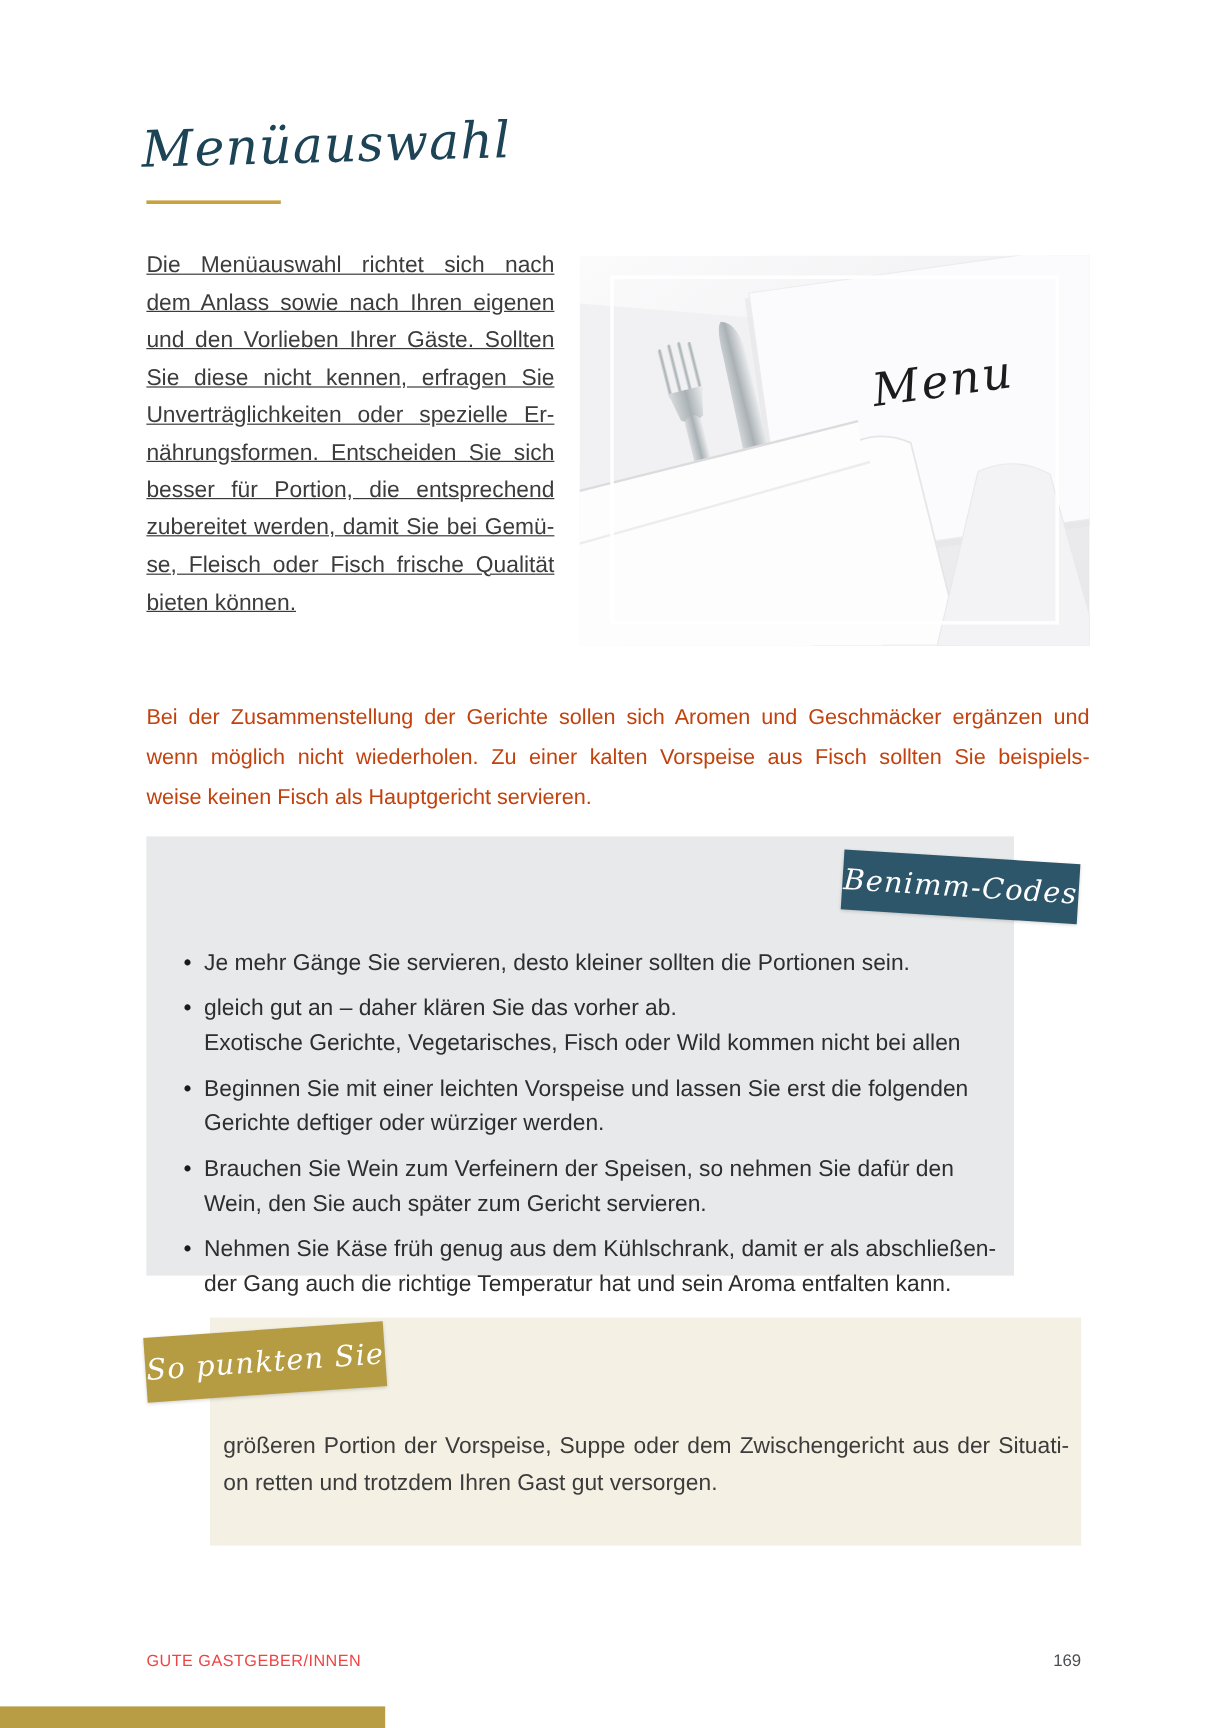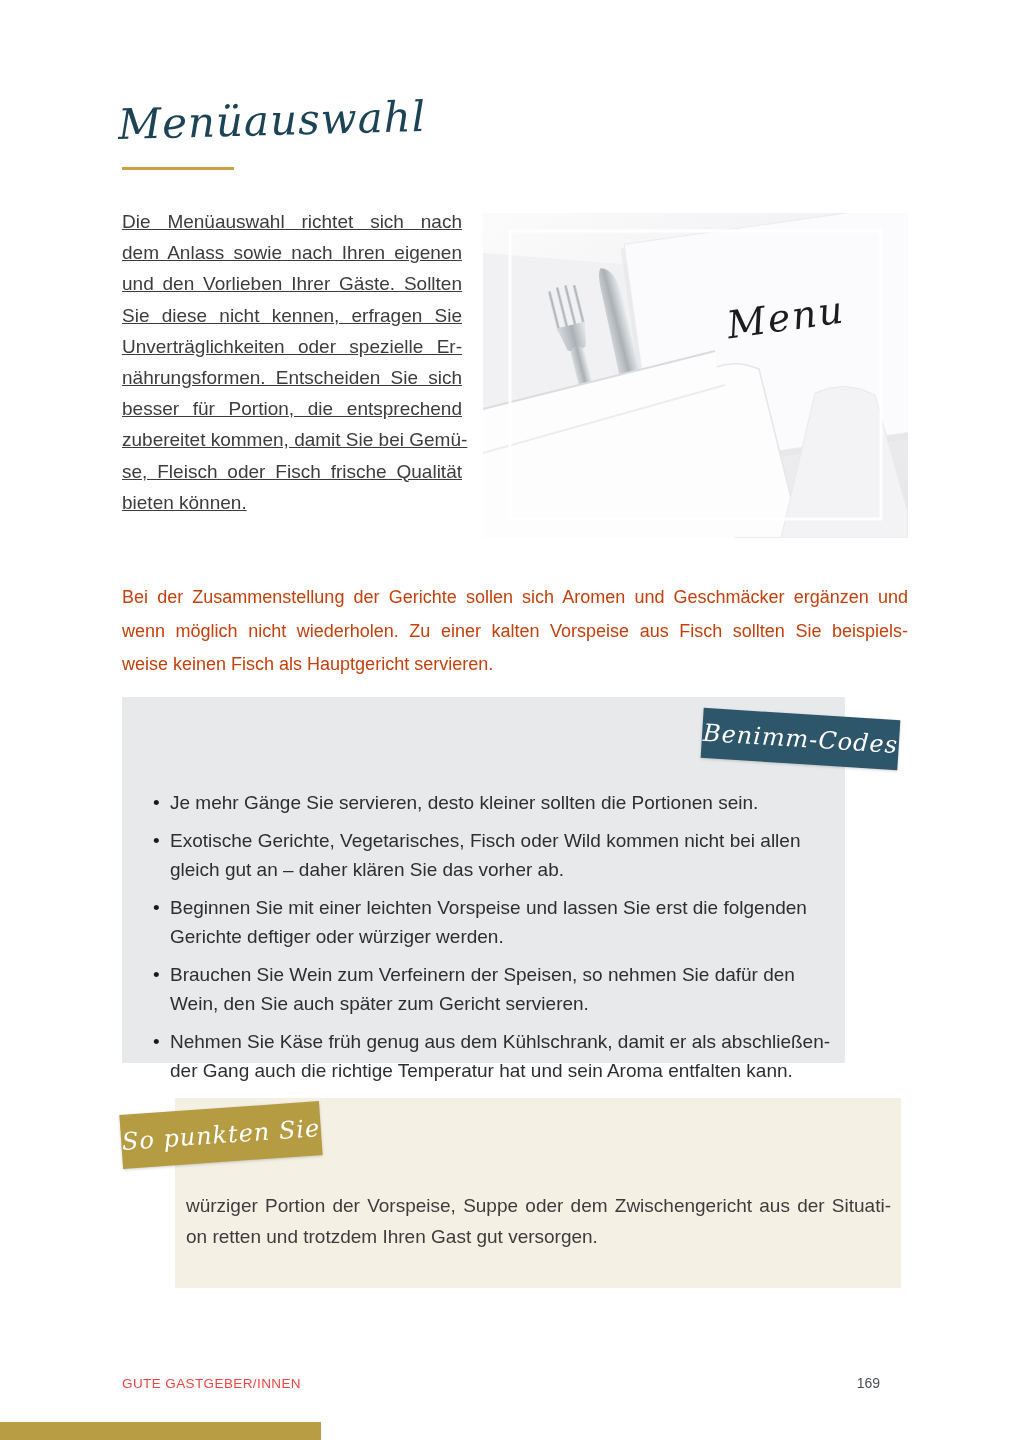--- a/index.html
+++ b/index.html
@@ -34,40 +34,40 @@
   .ribbon-tip{left:121px;top:1108px;width:200px;height:54px;background:#b59b42;transform:rotate(-4deg);}
   .bullets{position:absolute;left:137px;top:772px;width:700px;margin:16px;padding:0;list-style:none;}
   .bullets li{position:relative;padding-left:17px;margin:0 0 8px 0;font-size:19px;line-height:29.5px;color:#2e2e2e;}
   .bullets li::before{content:"•";position:absolute;left:0;top:0;color:#1a1a1a;}
   .bullets .tline{white-space:nowrap;}
   
   .tip-box{position:absolute;left:175px;top:1098px;width:726px;height:190px;background:#f4f1e4;}
   .tip-text{position:absolute;left:186px;top:1191px;width:705px;font-size:19px;line-height:30.5px;color:#3c3c3c;}
   
   .footer-left{position:absolute;left:122px;top:1376px;font-size:13.5px;letter-spacing:.4px;color:#ef4444;}
-  .footer-num{position:absolute;right:140px;top:1375px;font-size:14px;color:#4b4e52;}
+  .footer-num{position:absolute;right:119px;top:1375px;font-size:14px;color:#4b4e52;}
   .bottom-bar{position:absolute;left:0;top:1422px;width:321px;height:18px;background:#b89d44;}
 </style>
 </head>
 <body>
 
 <div class="page">
 
   <div class="title">Menüauswahl</div>
   <div class="title-rule"></div>
 
   <div class="intro jlines">
       <div class="tline">Die Menüauswahl richtet sich nach</div>
       <div class="tline">dem Anlass sowie nach Ihren eigenen</div>
       <div class="tline">und den Vorlieben Ihrer Gäste. Sollten</div>
       <div class="tline">Sie diese nicht kennen, erfragen Sie</div>
       <div class="tline">Unverträglichkeiten oder spezielle Er-</div>
       <div class="tline">nährungsformen. Entscheiden Sie sich</div>
       <div class="tline">besser für Portion, die entsprechend</div>
-      <div class="tline">zubereitet kommen, damit Sie bei Gemü-</div>
+      <div class="tline">zubereitet werden, damit Sie bei Gemü-</div>
       <div class="tline">se, Fleisch oder Fisch frische Qualität</div>
       <div class="tline">bieten können.</div>
     </div>
 
   <div class="photo">
     <svg width="425" height="325" viewBox="0 0 425 325">
       <defs>
         <linearGradient id="bgGrad" x1="0" y1="0" x2="1" y2="1">
           <stop offset="0" stop-color="#fbfbfc"></stop>
           <stop offset="1" stop-color="#e7e7ea"></stop>
@@ -116,43 +116,43 @@
 
   <div class="benimm-box"></div>
   <div class="ribbon ribbon-benimm">
     <span>Benimm-Codes</span>
   </div>
   <ul class="bullets">
       <li>
         <div class="tline">Je mehr Gänge Sie servieren, desto kleiner sollten die Portionen sein.</div>
       </li>
       <li>
+        <div class="tline">gleich gut an – daher klären Sie das vorher ab.</div>
         <div class="tline">Exotische Gerichte, Vegetarisches, Fisch oder Wild kommen nicht bei allen</div>
-        <div class="tline">gleich gut an – daher klären Sie das vorher ab.</div>
       </li>
       <li>
         <div class="tline">Beginnen Sie mit einer leichten Vorspeise und lassen Sie erst die folgenden</div>
         <div class="tline">Gerichte deftiger oder würziger werden.</div>
       </li>
       <li>
         <div class="tline">Brauchen Sie Wein zum Verfeinern der Speisen, so nehmen Sie dafür den</div>
         <div class="tline">Wein, den Sie auch später zum Gericht servieren.</div>
       </li>
       <li>
         <div class="tline">Nehmen Sie Käse früh genug aus dem Kühlschrank, damit er als abschließen-</div>
         <div class="tline">der Gang auch die richtige Temperatur hat und sein Aroma entfalten kann.</div>
       </li>
     </ul>
 
   <div class="tip-box"></div>
   <div class="ribbon ribbon-tip">
     <span>So punkten Sie</span>
   </div>
   <div class="tip-text jlines">
-      <div class="tline">würziger Portion der Vorspeise, Suppe oder dem Zwischengericht aus der Situati-</div>
+      <div class="tline">größeren Portion der Vorspeise, Suppe oder dem Zwischengericht aus der Situati-</div>
       <div class="tline">on retten und trotzdem Ihren Gast gut versorgen.</div>
     </div>
 
   <div class="footer-left">GUTE GASTGEBER/INNEN</div>
   <div class="footer-num">169</div>
   <div class="bottom-bar"></div>
 
 </div>
 
 </body></html>

